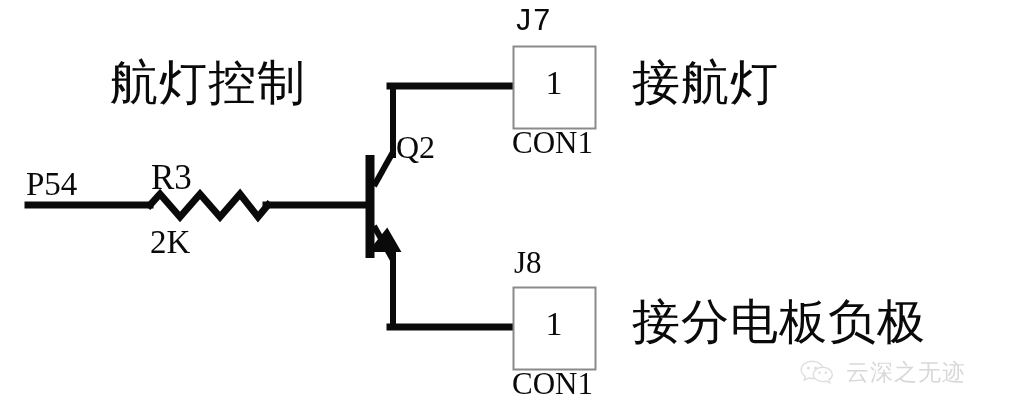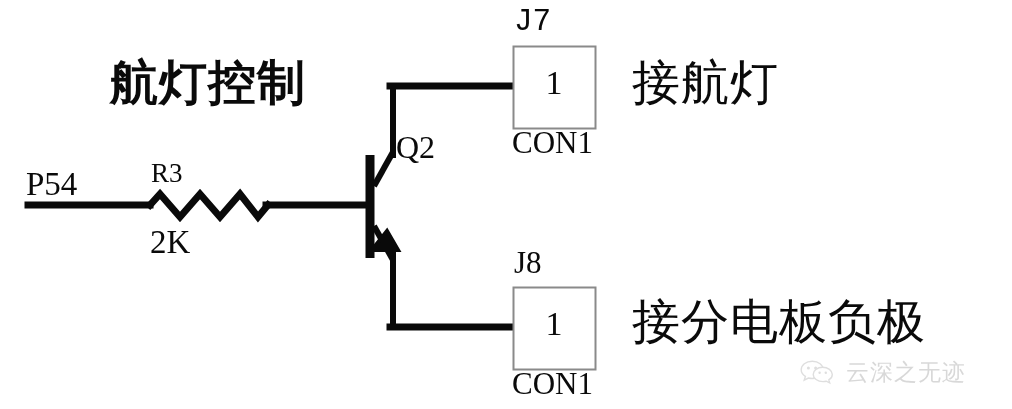--- a/index.html
+++ b/index.html
@@ -31,32 +31,32 @@
     font-family: "Liberation Serif", "DejaVu Serif", serif;
     line-height: 1;
   }
   .cjk {
     font-family: "DejaVu Serif", "Liberation Serif", serif;
     font-weight: 400;
     letter-spacing: 1px;
   }
   
   #label-p54   { left: 26px;  top: 168px; font-size: 33px; }
-  #label-r3    { left: 151px; top: 160px; font-size: 27px; }
+  #label-r3    { left: 151px; top: 160px; font-size: 35px; }
   #label-2k    { left: 150px; top: 226px; font-size: 33px; }
   #label-q2    { left: 396px; top: 131px; font-size: 32px; }
   #label-s8050 { left: 396px; top: 166px; font-size: 32px; }
   #label-j7    { left: 514px; top: 6px;   font-size: 31px; font-family: Liberation Mono, monospace; }
   #label-con1-j7 { left: 512px; top: 127px; font-size: 31px; }
   #label-j8    { left: 514px; top: 247px; font-size: 31px; }
   #label-con1-j8 { left: 512px; top: 368px; font-size: 31px; }
   #pin-num-j7  { left: 513px; top: 66px;  width: 82px; text-align: center; font-size: 34px; }
   #pin-num-j8  { left: 513px; top: 307px; width: 82px; text-align: center; font-size: 34px; }
   
-  #label-control   { left: 110px; top: 58px;  font-size: 48px; font-weight: bold; }
+  #label-control   { left: 110px; top: 58px;  font-size: 48px; }
   #label-to-light  { left: 632px; top: 58px;  font-size: 48px; }
   #label-to-neg    { left: 632px; top: 297px; font-size: 48px; }
   
   #watermark {
     position: absolute;
     left: 800px;
     top: 355px;
     height: 34px;
     display: flex;
     align-items: center;

